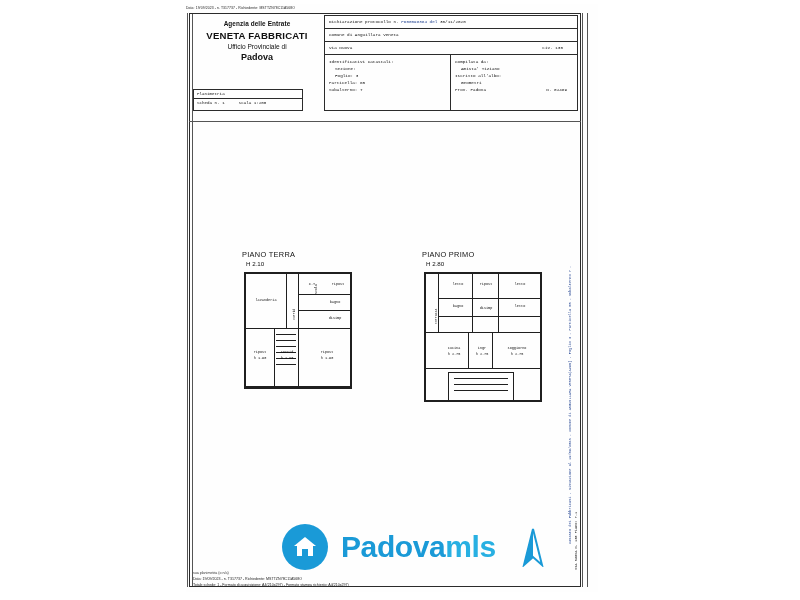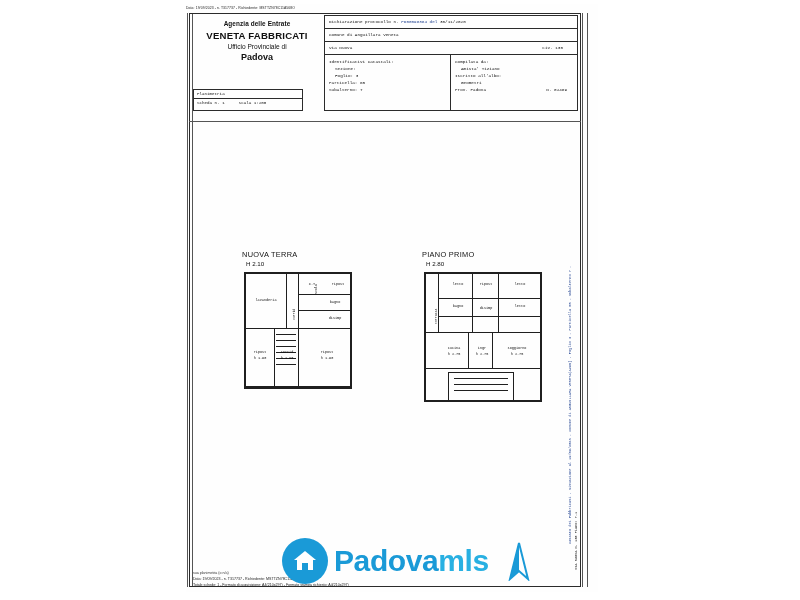--- a/index.html
+++ b/index.html
@@ -241,26 +241,26 @@
     font-family: "Liberation Sans", sans-serif;
     font-size: 3.6px;
     color: #222;
     line-height: 6px;
   }
   .footer .l1 { color: #333; }
   
   .wm {
     position: absolute;
     left: 282px;
-    top: 535px;
+    top: 521px;
     width: 290px;
     height: 52px;
     display: flex;
     align-items: center;
-    gap: 6px;
+    gap: 13px;
   }
   .wm-badge {
     width: 46px;
     height: 46px;
     border-radius: 50%;
     background: #1a9ad7;
     display: flex;
     align-items: center;
     justify-content: center;
     position: relative;
@@ -394,21 +394,21 @@
             <span>Padova</span>
             <span class="right">
               <span>N.</span>
               <span>02489</span>
             </span>
           </div>
         </div>
       </div>
     </div>
 
-    <div class="plan-title" style="left:56px; top:246px;">NUOVA TERRA</div>
+    <div class="plan-title" style="left:56px; top:246px;">PIANO TERRA</div>
     <div class="plan-sub" style="left:60px; top:256px;">H 2.10</div>
 
     <div class="plan" style="left:48px; top:268px; width:134px; height:130px;">
 
       <div class="wall" style="left:10px; top:0; width:108px; height:1.6px;"></div>
       <div class="wall" style="left:10px; top:114px; width:108px; height:1.6px;"></div>
       <div class="wall" style="left:10px; top:0; width:1.6px; height:116px;"></div>
       <div class="wall" style="left:116px; top:0; width:1.6px; height:116px;"></div>
 
       <div class="wall" style="left:10px; top:56px; width:108px; height:1.2px;"></div>

